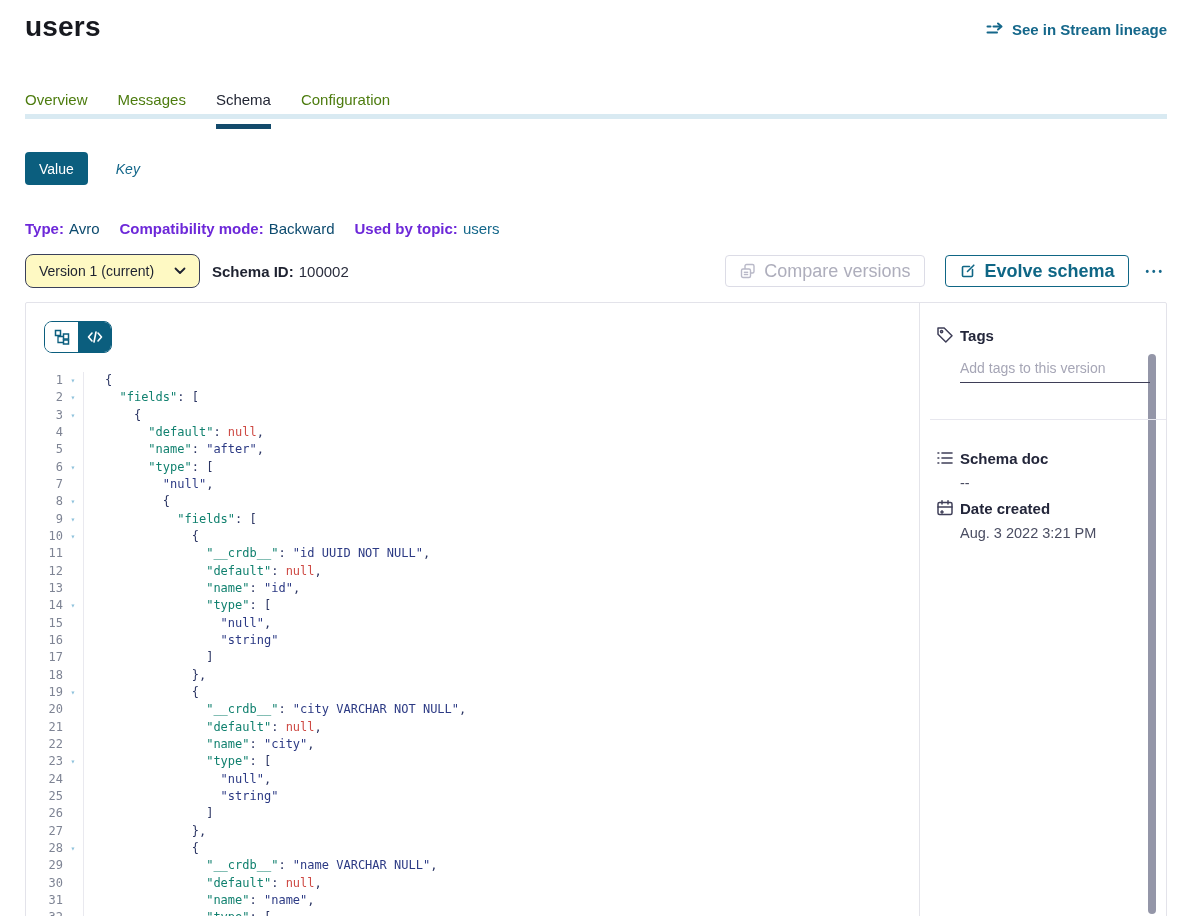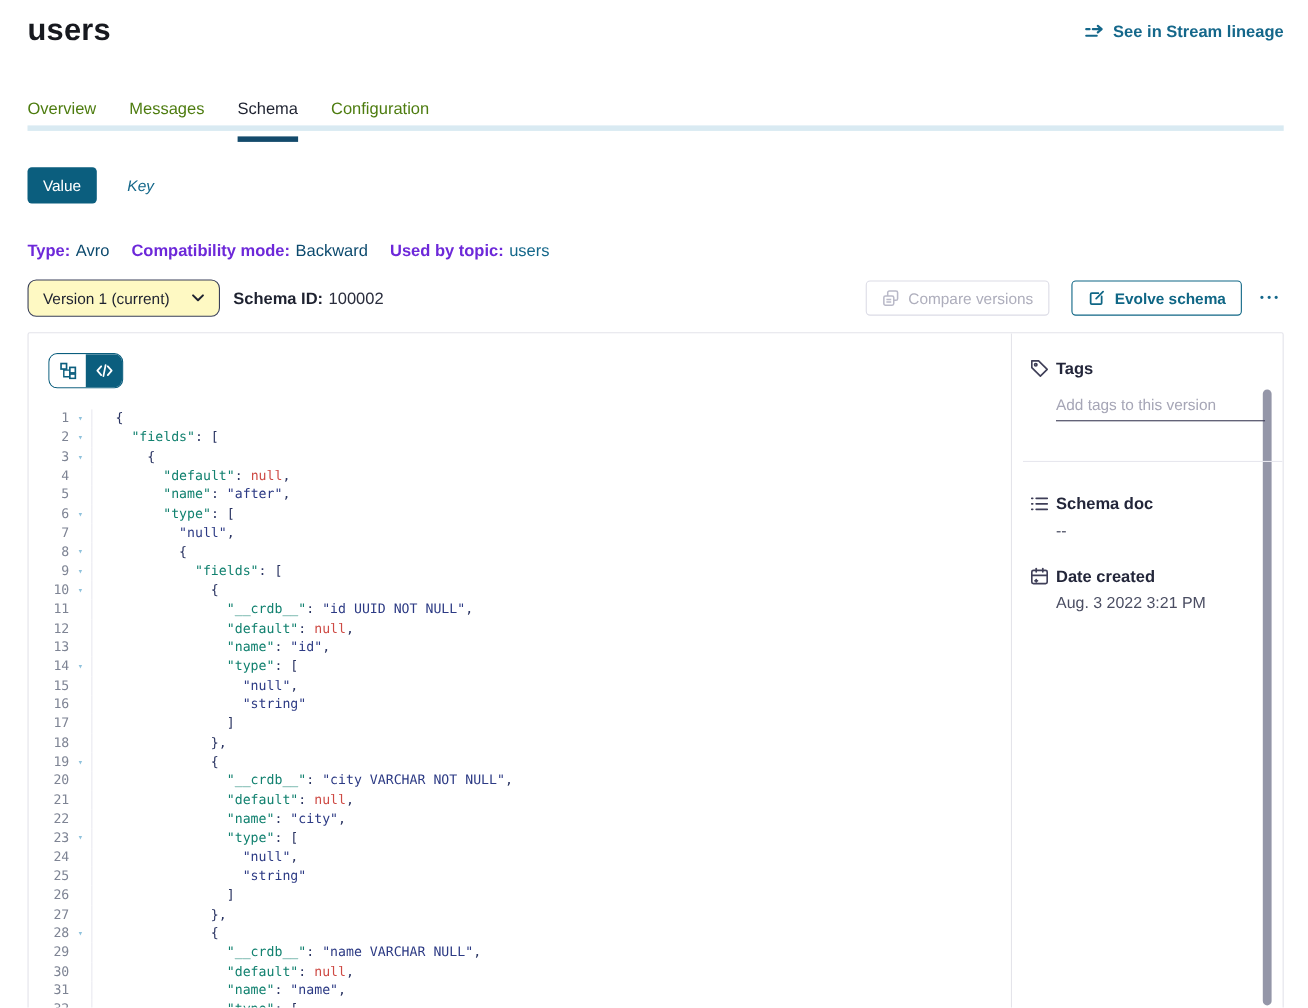--- a/index.html
+++ b/index.html
@@ -34,21 +34,21 @@
 
   
   .vbar { display:flex; align-items:center; margin-top:16px; }
   .select { width:175px; height:34px; border:1px solid #3A405A; border-radius:8px; background:#fef9c3;
     display:flex; align-items:center; justify-content:space-between; padding:0 13px; font-size:14px; cursor:pointer; }
   .sid { margin-left:12px; font-size:15px; }
   .sid b { font-weight:700; }
   .sid span { color:#2A2D3D; margin-left:5px; }
   .vbar-right { margin-left:auto; display:flex; align-items:center; }
   .btn { height:32px; border-radius:4px; background:#fff; display:flex; align-items:center; gap:8px;
-    padding:0 14px; font-size:14px; font-family:inherit; cursor:pointer; }
+    padding:0 14px; font-size:18px; font-family:inherit; cursor:pointer; }
   .btn-disabled { border:1px solid #DCDCE6; color:#AEAEBC; font-weight:500; cursor:default; }
   .btn-outline { border:1px solid #0F6685; color:#0F6685; font-weight:700; margin-left:20px; }
   .more { margin-left:14px; color:#14678A; font-size:10px; font-weight:900; letter-spacing:3px; cursor:pointer; padding:6px 2px; }
 
   
   .panel { position:relative; margin-top:14px; margin-left:0; width:1142px; height:650px;
     border:1px solid #E3E3EA; border-radius:2px; background:#fff; overflow:hidden; }
 
   .view-toggle { position:absolute; top:18px; left:18px; display:flex; border:1px solid #0B5E7E;
     border-radius:8px; overflow:hidden; height:32px; }
@@ -70,21 +70,21 @@
   
   .sidebar { position:absolute; top:0; right:0; bottom:0; width:247px; border-left:1px solid #E4E4EA;
     padding:23px 17px 0 16px; }
   .side-h { display:flex; align-items:center; gap:6px; font-size:15px; font-weight:700; color:#23263A; }
   .side-h .ic { width:18px; height:18px; flex:0 0 18px; }
   .tags-input { margin:16px 0 0 24px; width:190px; border:none; border-bottom:1px solid #3E3E57;
     padding:0 0 6px 0; font-size:14px; font-family:inherit; color:#1E2230; background:transparent; outline:none; }
   .tags-input::placeholder { color:#A6A6B6; }
   .side-div { height:1px; background:#E7E7EE; margin:36px -17px 0 -6px; }
   .side-val { margin:8px 0 0 24px; font-size:14.5px; color:#4A4D62; }
-  .mt-29 { margin-top:29px; } .mt-24 { margin-top:24px; }
+  .mt-29 { margin-top:29px; } .mt-24 { margin-top:8px; }
   svg { display:block; }
 </style>
 </head>
 <body>
 
 <div class="page">
 
   <div class="hdr">
     <div class="title">users</div>
     <div class="lineage">

